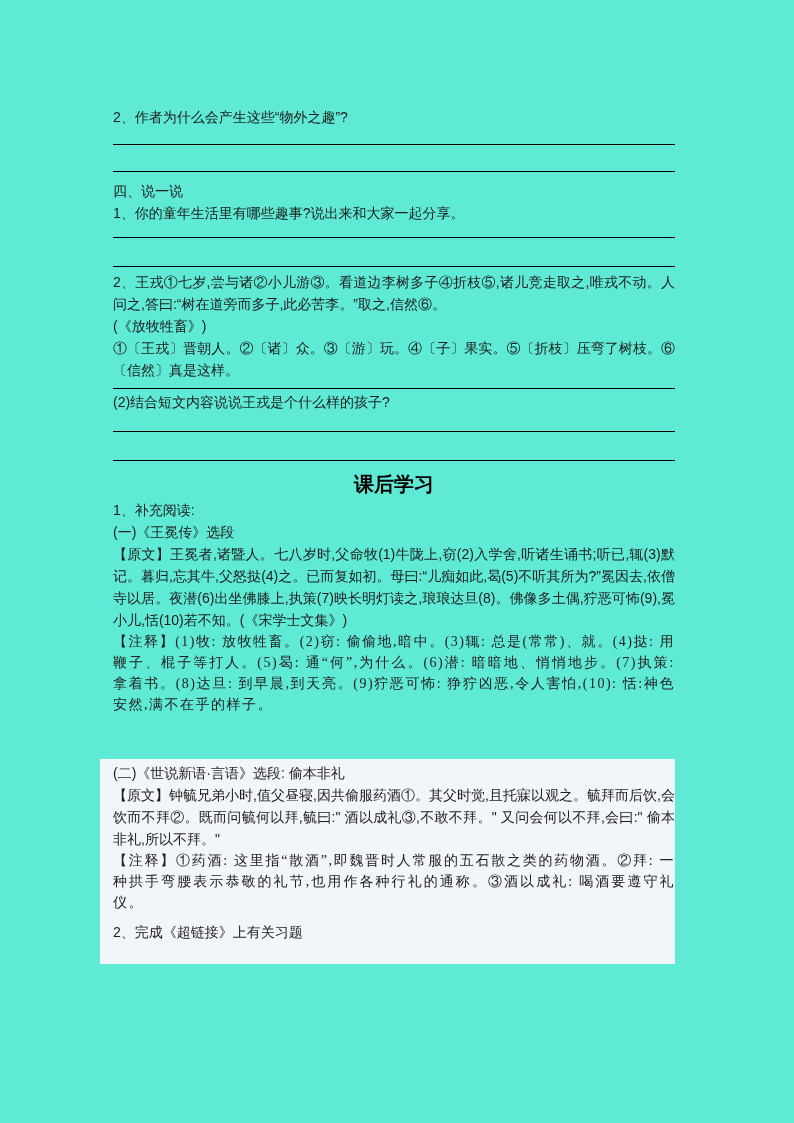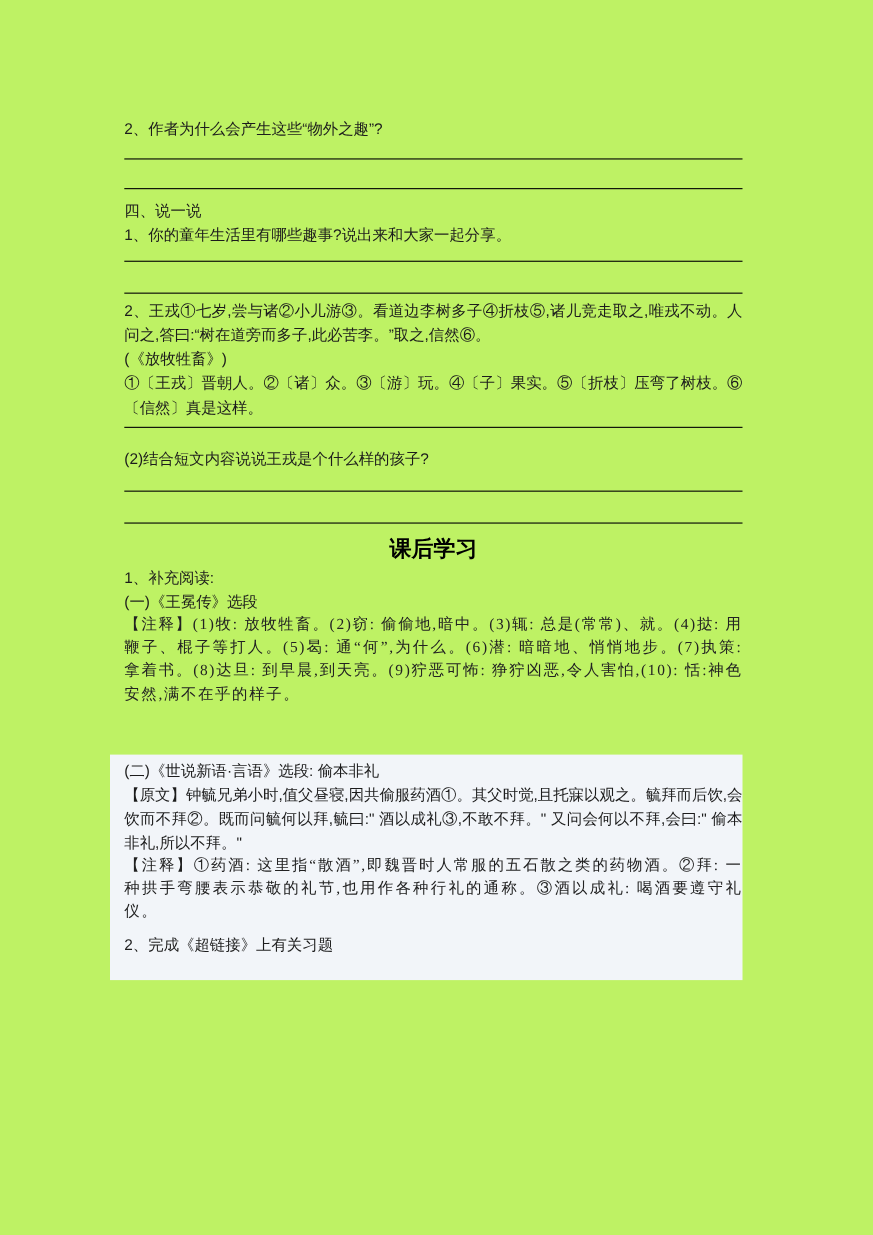--- a/index.html
+++ b/index.html
@@ -11,21 +11,21 @@
     width: 794px;
     height: 1123px;
     overflow: hidden;
     position: relative;
   }
   .page {
     box-sizing: border-box;
     width: 794px;
     height: 1123px;
     padding: 106px 119px 0 113px;
-    background: #bef264;
+    background: #5eead4;
   }
   p {
     margin: 0;
     font-family: "Liberation Sans", sans-serif;
     font-size: 14px;
     line-height: 22px;
     color: #1c1c1c;
     text-align: justify;
   }
   .serif-note {
@@ -40,21 +40,21 @@
   }
   .a1 { height: 16px; }
   .a2 { height: 26px; }
   .a3 { height: 13px; }
   .a4 { height: 28px; }
   .a5 { height: 7px;  }
   .a6 { height: 18px; }
   .a7 { height: 28px; }
   .sec-title   { margin-top: 8px; }
   .passage     { margin-top: 4px; }
-  .sub2        { margin-top: 17px; }
+  .sub2        { margin-top: 2px; }
   h2.after-heading {
     margin: 9px 0 0 0;
     font-family: "Liberation Sans", sans-serif;
     font-size: 20px;
     line-height: 28px;
     font-weight: 700;
     color: #000000;
     text-align: center;
   }
   .buchong { margin-top: 1px; }
@@ -85,20 +85,21 @@
   <p>①〔王戎〕晋朝人。②〔诸〕众。③〔游〕玩。④〔子〕果实。⑤〔折枝〕压弯了树枝。⑥〔信然〕真是这样。</p>
   <div class="ans a5"></div>
   <p class="sub2">(2)结合短文内容说说王戎是个什么样的孩子?</p>
   <div class="ans a6"></div>
   <div class="ans a7"></div>
 
   <h2 class="after-heading">课后学习</h2>
   <p class="buchong">1、补充阅读:</p>
 
   <p>(一)《王冕传》选段</p>
+  <p>【原文】王冕者,诸暨人。七八岁时,父命牧(1)牛陇上,窃(2)入学舍,听诸生诵书;听已,辄(3)默记。暮归,忘其牛,父怒挞(4)之。已而复如初。母曰:“儿痴如此,曷(5)不听其所为?”冕因去,依僧寺以居。夜潜(6)出坐佛膝上,执策(7)映长明灯读之,琅琅达旦(8)。佛像多土偶,狞恶可怖(9),冕小儿,恬(10)若不知。(《宋学士文集》)</p>
   <p class="serif-note">【注释】(1)牧: 放牧牲畜。(2)窃: 偷偷地,暗中。(3)辄: 总是(常常)、就。(4)挞: 用鞭子、棍子等打人。(5)曷: 通“何”,为什么。(6)潜: 暗暗地、悄悄地步。(7)执策: 拿着书。(8)达旦: 到早晨,到天亮。(9)狞恶可怖: 狰狞凶恶,令人害怕,(10): 恬:神色安然,满不在乎的样子。</p>
 
   <div class="shaded">
     <p>(二)《世说新语·言语》选段: 偷本非礼</p>
     <p>【原文】钟毓兄弟小时,值父昼寝,因共偷服药酒①。其父时觉,且托寐以观之。毓拜而后饮,会饮而不拜②。既而问毓何以拜,毓曰:" 酒以成礼③,不敢不拜。" 又问会何以不拜,会曰:" 偷本非礼,所以不拜。"</p>
     <p class="serif-note">【注释】①药酒: 这里指“散酒”,即魏晋时人常服的五石散之类的药物酒。②拜: 一种拱手弯腰表示恭敬的礼节,也用作各种行礼的通称。③酒以成礼: 喝酒要遵守礼仪。</p>
     <p class="item2">2、完成《超链接》上有关习题</p>
   </div>
 
 </div>

